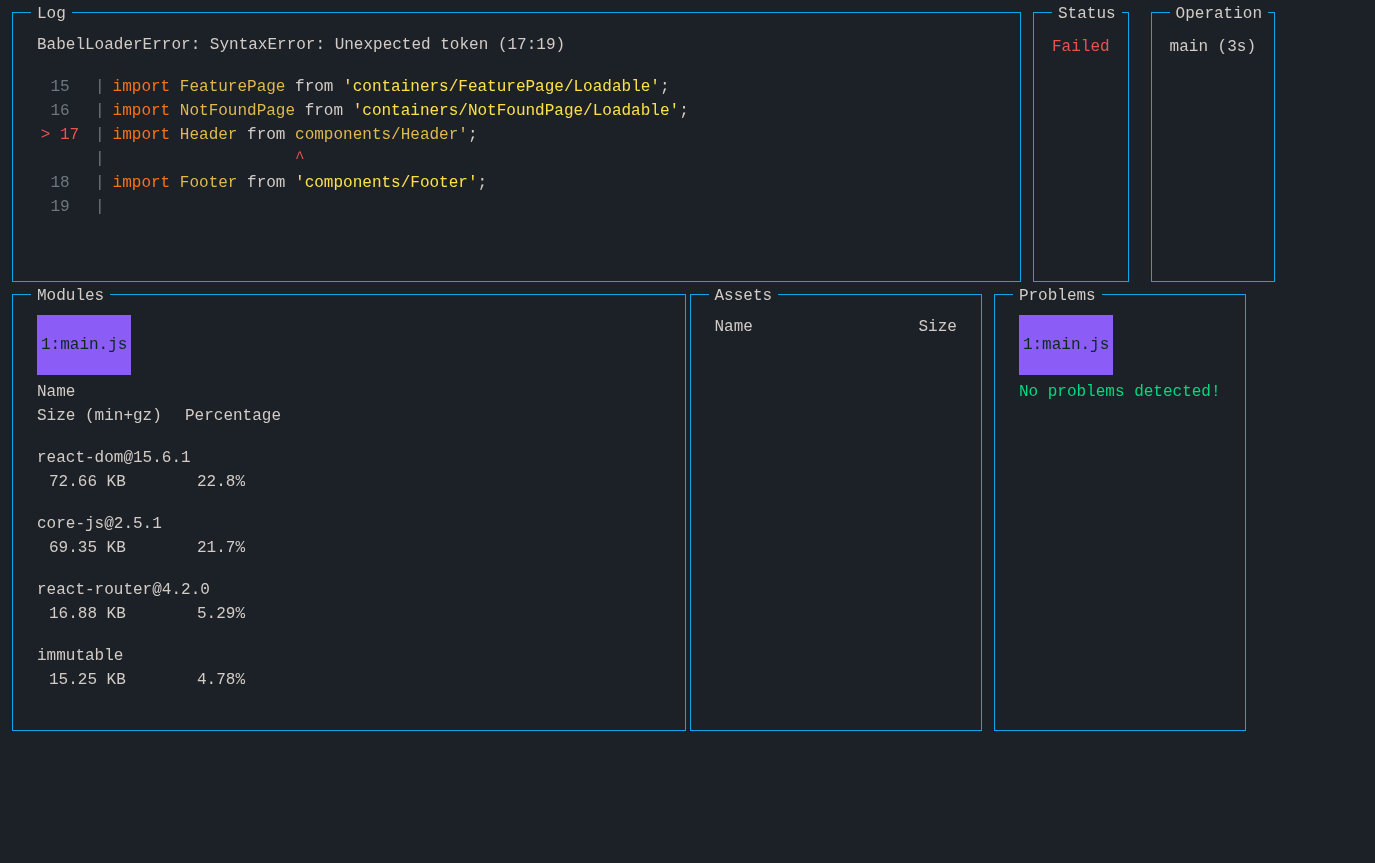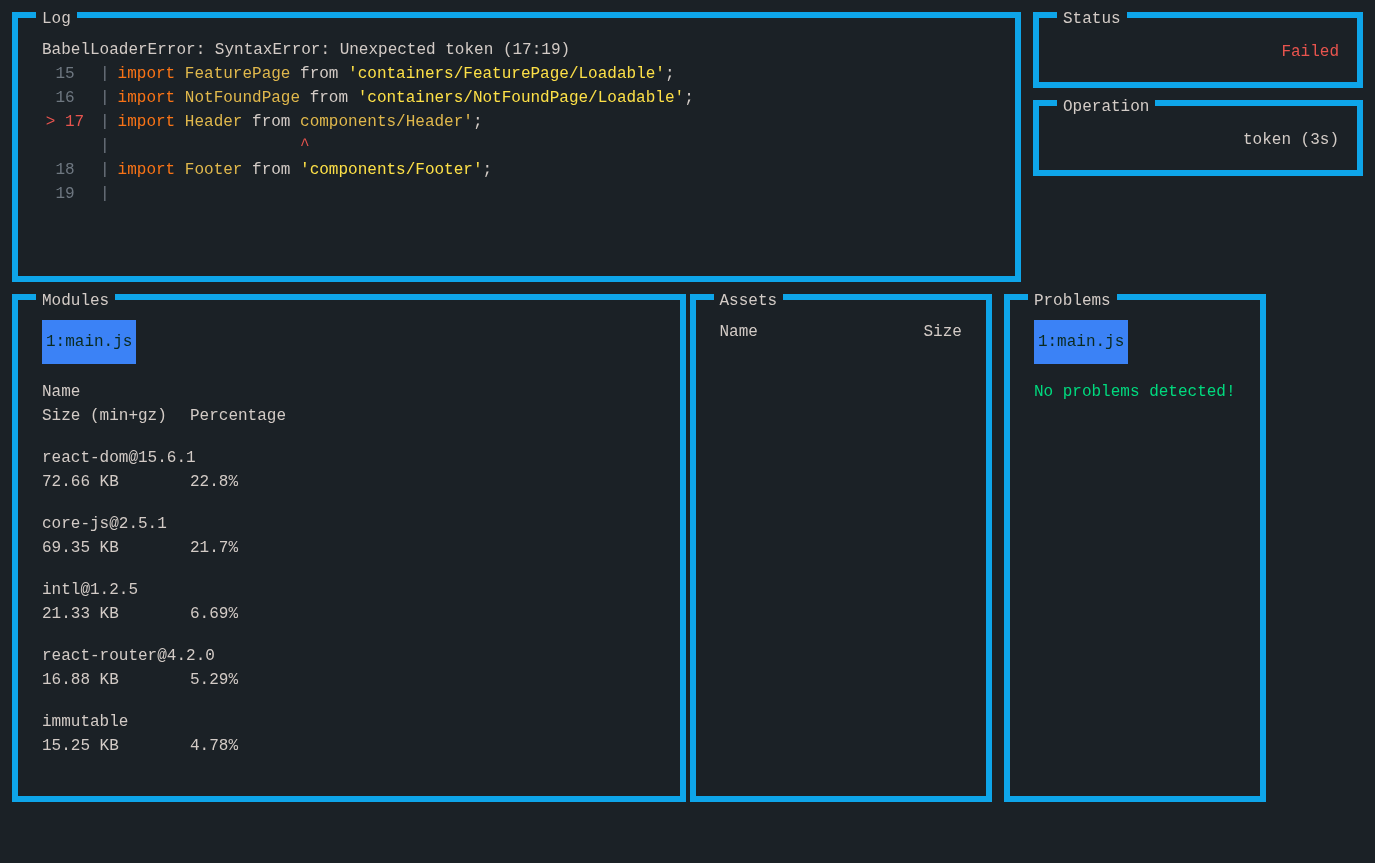--- a/index.html
+++ b/index.html
@@ -12,75 +12,74 @@
   padding: 12px;
   width: 1375px;
 }
 .grid {
   display: grid;
   grid-template-columns: 1fr 330px;
   grid-template-rows: auto auto;
   gap: 12px;
 }
 .panel {
-  border: 6px solid #0ea5e9;
+  border: 1px solid #0ea5e9;
   position: relative;
   padding: 20px 24px;
 }
 .panel-title {
   position: absolute;
   top: -11px;
   left: 18px;
   background: #1b2126;
   padding: 0 6px;
   color: #d3cbc6;
 }
 .status-stack {
   display: flex;
-  flex-direction: column;
-  gap: 12px;
-  text-align: right;
+  flex-direction: row;
+  gap: 22px;
 }
 .status-panel { padding: 22px 18px 18px 18px; }
 .failed { color: #e8544e; }
 .log-panel { min-height: 270px; }
 .bottom-row {
   grid-column: 1 / 3;
   display: grid;
   grid-template-columns: 1fr 1fr;
   gap: 4px;
 }
 .badge {
-  background: #3b82f6;
+  background: #8b5cf6;
   color: #0b2a1f;
-  padding: 10px 4px;
+  padding: 18px 4px;
   display: inline-block;
-  margin-bottom: 16px;
+  margin-bottom: 5px;
 }
 .gutter {
   color: #6e7780;
   display: inline-block;
   width: 52px;
   text-align: center;
   padding-right: 6px;
 }
 .gutter-err { color: #e8544e; }
 .pipe { color: #6e7780; padding: 0 8px 0 6px; }
 .kw { color: #f97316; }
 .ident { color: #e0b84c; }
 .frm { color: #d3cbc6; }
 .str { color: #fde047; }
 .str-err { color: #e0b84c; }
 .caret-line { color: #e8544e; }
-.log-error-msg { }
+.log-error-msg { margin-bottom: 18px; }
 .code-block { white-space: pre; font-family: inherit; }
 .modules-headers { margin-bottom: 18px; }
 .mod-entry { margin-bottom: 18px; }
 .mod-name { color: #d3cbc6; }
-.mod-row .size { display: inline-block; min-width: 148px; }
+.mod-row .size { display: inline-block; min-width: 148px; margin-left: 12px; }
 .assets-headers { margin-bottom: 18px; }
 .assets-headers .name { display: inline-block; min-width: 204px; }
 .asset-row .name { display: inline-block; min-width: 204px; }
 .no-problems { color: #00d97e; }
 .modules-panel, .assets-panel, .problems-panel { min-height: 220px; }
 .right-col { display: flex; flex-direction: row; gap: 12px; }
 </style>
 </head>
 <body>
 
@@ -97,44 +96,40 @@
 <span class="gutter">19</span><span class="pipe">|</span></div>
   </div>
 
   <div class="status-stack">
     <div class="panel status-panel">
       <span class="panel-title">Status</span>
       <div class="failed">Failed</div>
     </div>
     <div class="panel status-panel">
       <span class="panel-title">Operation</span>
-      <div>token (3s)</div>
+      <div>main (3s)</div>
     </div>
   </div>
 
   <div class="bottom-row">
 
     <div class="panel modules-panel">
       <span class="panel-title">Modules</span>
       <span class="badge"> 1:main.js </span>
       <div class="modules-headers">
         <div>Name</div>
         <span class="size" style="display:inline-block;min-width:148px;">Size (min+gz)</span><span>Percentage</span>
       </div>
       <div class="mod-entry">
         <div class="mod-name">react-dom@15.6.1</div>
         <div class="mod-row"><span class="size">72.66 KB</span><span>22.8%</span></div>
       </div>
       <div class="mod-entry">
         <div class="mod-name">core-js@2.5.1</div>
         <div class="mod-row"><span class="size">69.35 KB</span><span>21.7%</span></div>
-      </div>
-      <div class="mod-entry">
-        <div class="mod-name">intl@1.2.5</div>
-        <div class="mod-row"><span class="size">21.33 KB</span><span>6.69%</span></div>
       </div>
       <div class="mod-entry">
         <div class="mod-name">react-router@4.2.0</div>
         <div class="mod-row"><span class="size">16.88 KB</span><span>5.29%</span></div>
       </div>
       <div class="mod-entry">
         <div class="mod-name">immutable</div>
         <div class="mod-row"><span class="size">15.25 KB</span><span>4.78%</span></div>
       </div>
     </div>

